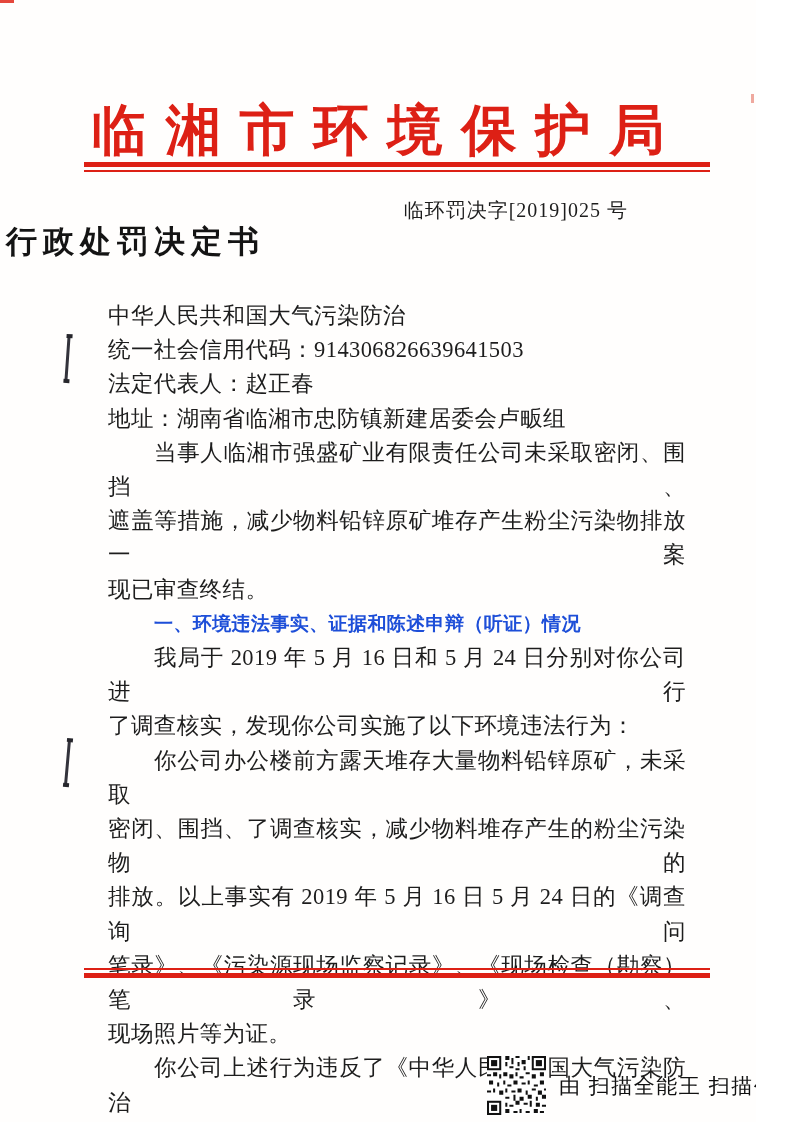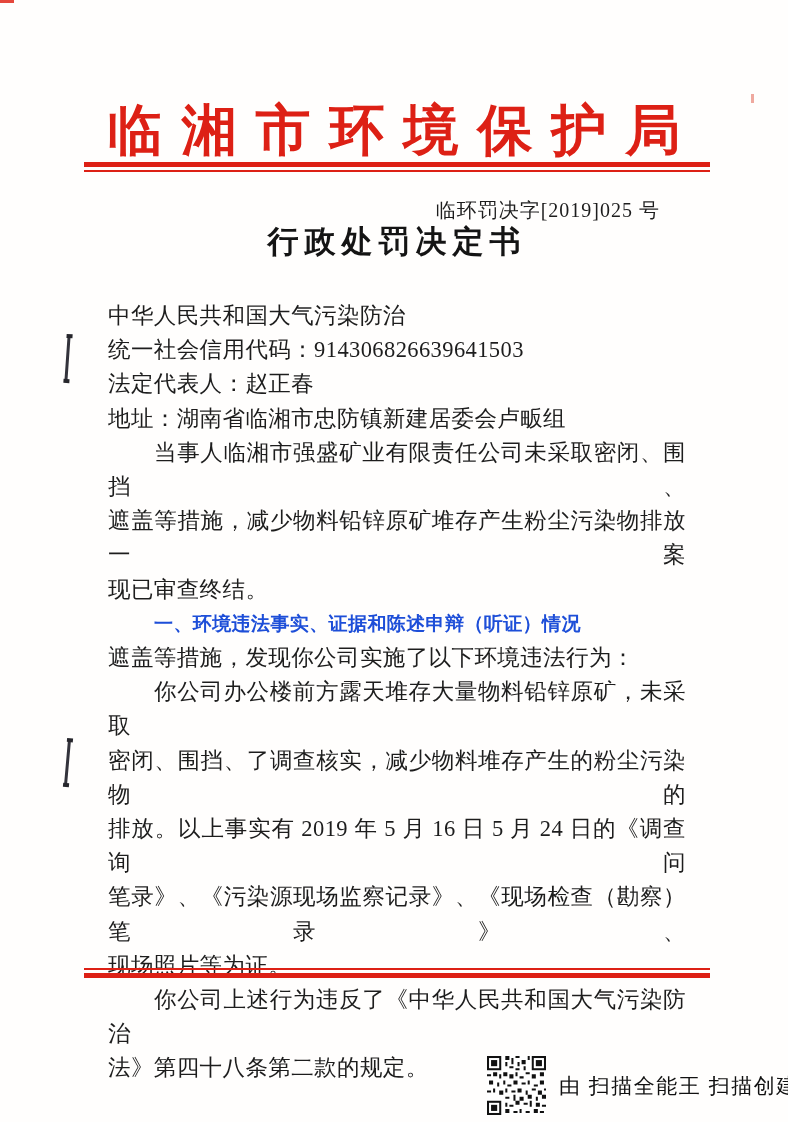--- a/index.html
+++ b/index.html
@@ -3,21 +3,20 @@
 <meta charset="utf-8">
 <style>
   html, body { margin: 0; padding: 0; background: #ffffff; }
   .page {
     position: relative;
     width: 756px;
     height: 1122px;
     background: #fffefd;
     overflow: hidden;
     font-family: "Liberation Serif", "DejaVu Serif", serif;
-    padding-left: 32px;
   }
 
   
   .speck-tl { position: absolute; top: 0; left: 0; width: 14px; height: 3px; background: #e5473c; }
   .speck-r  { position: absolute; top: 94px; left: 751px; width: 3px; height: 9px; background: #efa99f; }
 
   
   .letterhead {
     position: absolute;
     top: 94px; left: 0; right: 0;
@@ -42,21 +41,20 @@
     font-size: 20px;
     color: #1d1d1d;
     letter-spacing: 1px;
     white-space: pre;
     text-align: right;
   }
 
   .doc-title {
     position: absolute;
     top: 221px; left: 0; right: 0;
-    text-align: center;
     font-size: 31px;
     font-weight: 700;
     color: #141414;
     letter-spacing: 6px;
     padding-left: 6px;
   }
 
   
   .mark {
     position: absolute;
@@ -143,21 +141,22 @@
 
   <div class="body-text">
       <div class="line">中华人民共和国大气污染防治</div>
       <div class="line">统一社会信用代码：914306826639641503</div>
       <div class="line">法定代表人：赵正春</div>
       <div class="line">地址：湖南省临湘市忠防镇新建居委会卢畈组</div>
       <div class="line indent fill">当事人临湘市强盛矿业有限责任公司未采取密闭、围挡、</div>
       <div class="line fill">遮盖等措施，减少物料铅锌原矿堆存产生粉尘污染物排放一案</div>
       <div class="line">现已审查终结。</div>
       <div class="line indent heading">一、环境违法事实、证据和陈述申辩（听证）情况</div>
-      <div class="line">遮盖等措施，发现你公司实施了以下环境违法行为：</div>
+      <div class="line indent fill">我局于 2019 年 5 月 16 日和 5 月 24 日分别对你公司进行</div>
+      <div class="line">了调查核实，发现你公司实施了以下环境违法行为：</div>
       <div class="line indent fill">你公司办公楼前方露天堆存大量物料铅锌原矿，未采取</div>
       <div class="line fill">密闭、围挡、了调查核实，减少物料堆存产生的粉尘污染物的</div>
       <div class="line fill">排放。以上事实有 2019 年 5 月 16 日 5 月 24 日的《调查询问</div>
       <div class="line fill">笔录》、《污染源现场监察记录》、《现场检查（勘察）笔录》、</div>
       <div class="line">现场照片等为证。</div>
       <div class="line indent fill">你公司上述行为违反了《中华人民共和国大气污染防治</div>
       <div class="line">法》第四十八条第二款的规定。</div>
     </div>
 
   <div class="foot-rule">

